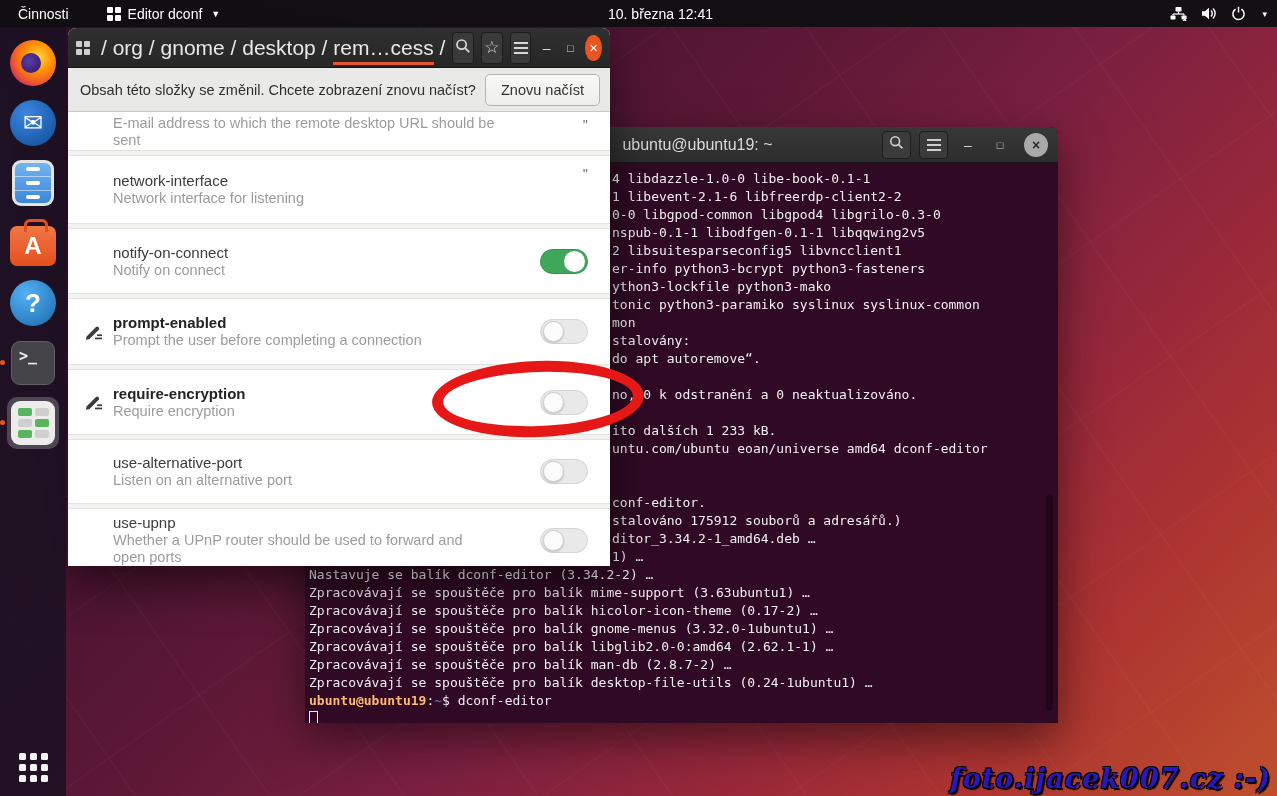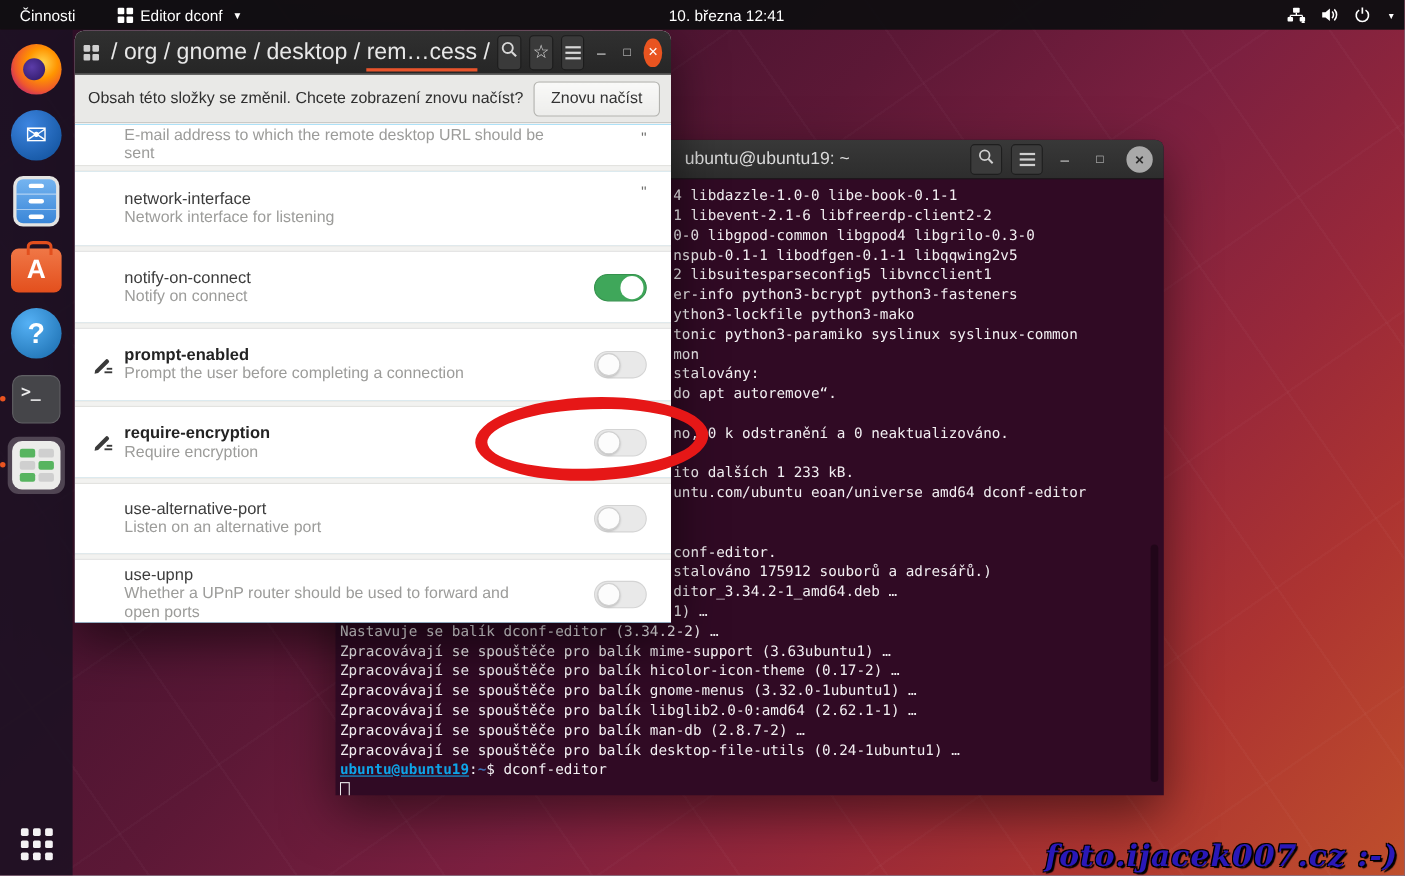--- a/index.html
+++ b/index.html
@@ -70,21 +70,21 @@
   .hamburger i{width:14px;height:2px;background:#d8d8d8;}
   .winbtn{color:#d9d9d9;width:26px;text-align:center;font-size:14px;}
   .winbtn.max{font-size:11px;}
   .close-orange{width:26px;height:26px;border-radius:50%;background:#e95420;color:#fff;font-size:15px;
     display:flex;align-items:center;justify-content:center;}
   .infobar{height:44px;background:#e9e9e7;border-bottom:1px solid #c7c7c4;display:flex;align-items:center;
     justify-content:space-between;padding:0 10px 0 12px;box-sizing:border-box;}
   .infobar .msg{color:#2f2f2f;font-size:14.5px;}
   .reload-btn{background:linear-gradient(#f9f9f8,#ededeb);border:1px solid #b3b3af;border-radius:5px;
     padding:7px 15px;font-size:14.5px;color:#333;font-family:inherit;}
-  .dc-list{position:absolute;top:85px;left:0;right:0;bottom:0;background:#0ea5e9;overflow:hidden;}
+  .dc-list{position:absolute;top:85px;left:0;right:0;bottom:0;background:#1d4ed8;overflow:hidden;}
   .row{display:flex;align-items:center;padding:0 14px 0 45px;box-sizing:border-box;position:relative;background:#fff;}
   .rowtext{flex:1;min-width:0;padding-right:8px;}
   .key{font-size:15px;color:#3c3c3c;line-height:18px;}
   .key.bold{font-weight:bold;color:#232323;}
   .desc{font-size:14.5px;color:#9c9c9a;line-height:17px;}
   .val{color:#6f6f6d;font-size:14px;align-self:flex-start;margin-top:10px;padding-right:8px;}
   .row-email .val{margin-top:4px;}
   .gap{height:6px;background:#f2f2f0;border-top:1px solid #e3e3e0;border-bottom:1px solid #e3e3e0;box-sizing:border-box;}
   .pencil{position:absolute;left:17px;top:50%;margin-top:-10px;}
   .toggle{width:48px;height:25px;border-radius:13px;position:relative;box-sizing:border-box;flex:none;margin-right:8px;}
@@ -104,21 +104,21 @@
     display:flex;align-items:center;justify-content:center;color:#cfcfcf;box-sizing:border-box;}
   .term-btn .hamburger i{background:#cfcfcf;}
   .t-winbtn{color:#cfcfcf;width:24px;text-align:center;font-size:14px;}
   .t-winbtn.max{font-size:11px;}
   .close-gray{width:24px;height:24px;border-radius:50%;background:#a9a9a9;color:#2c2c2c;font-size:14px;font-weight:bold;
     display:flex;align-items:center;justify-content:center;margin-left:4px;}
   .term-body{position:absolute;top:36px;left:0;right:0;bottom:0;padding:7px 4px;
     font-family:"DejaVu Sans Mono","Liberation Mono",monospace;font-size:13px;color:#f2eff2;}
   .tline{height:18px;line-height:18px;white-space:pre;overflow:hidden;}
   .tline.frag{padding-left:303px;}
-  .p-user{color:#0ea5e9;font-weight:bold;text-decoration:underline;}
+  .p-user{color:#fdba74;font-weight:bold;}
   .p-path{color:#3d6fb4;font-weight:bold;}
   .cursor{display:inline-block;width:9px;height:15px;border:1px solid #eceaec;margin-top:1px;box-sizing:border-box;}
   .term-scroll{position:absolute;right:5px;top:368px;width:7px;height:216px;background:rgba(0,0,0,0.3);border-radius:4px;}
   
   .annotation{position:absolute;left:432px;top:361px;width:212px;height:76px;border:11px solid #e61717;
     border-radius:50%;z-index:6;transform:rotate(-2deg);box-sizing:border-box;}
   .watermark{position:absolute;right:6px;bottom:2px;z-index:8;font-family:"DejaVu Serif",serif;
     font-style:italic;font-weight:bold;font-size:27px;color:#2a18b8;letter-spacing:1px;
     text-shadow:-1px -1px 0 #000,1px -1px 0 #000,-1px 1px 0 #000,2px 2px 1px #000;}
 </style>

